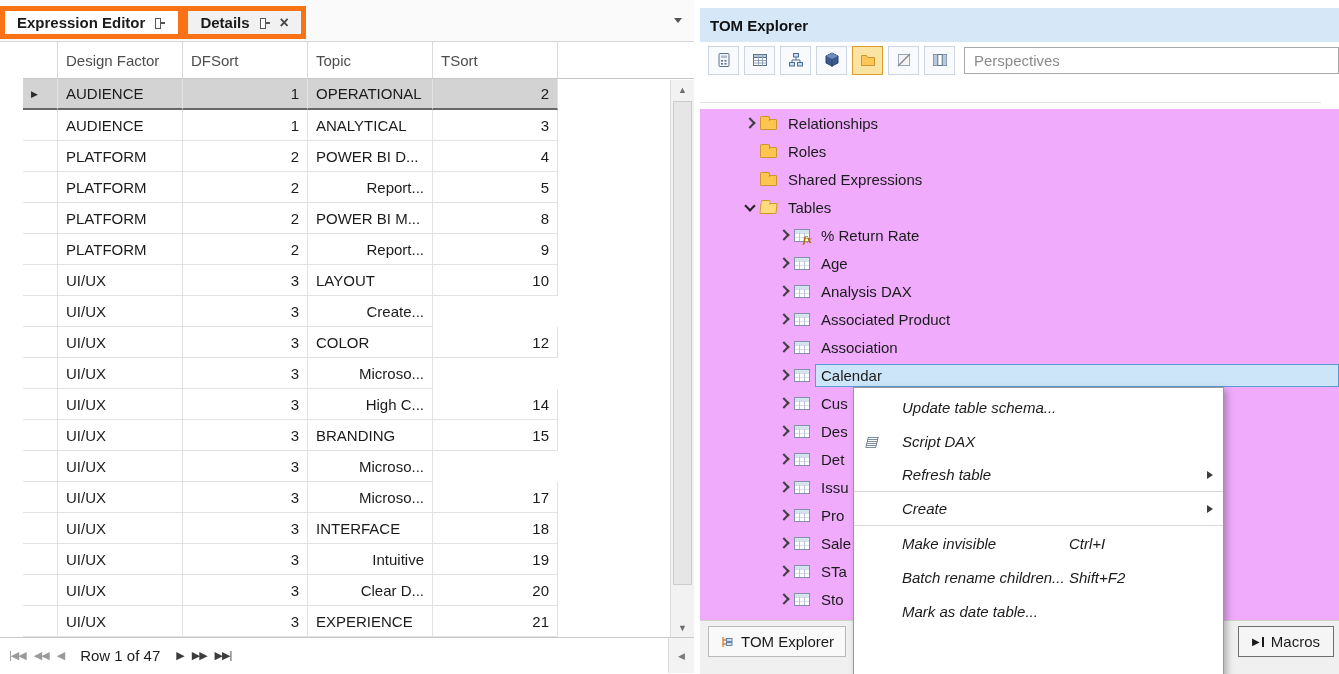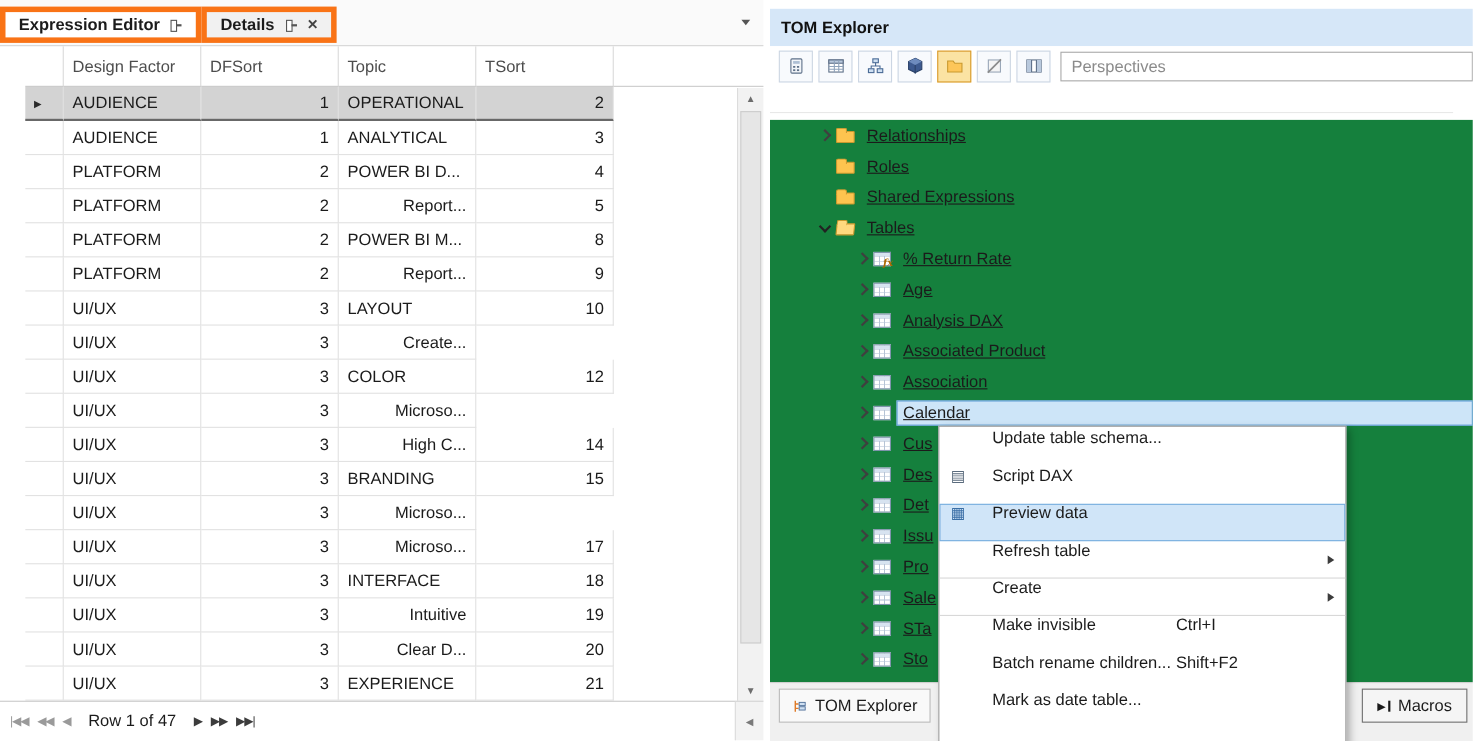--- a/index.html
+++ b/index.html
@@ -53,21 +53,21 @@
   .right { position: absolute; left: 700px; top: 0; width: 639px; height: 674px; background: #fff; }
   .tom-titlebar { position: absolute; left: 0; right: 0; top: 8px; height: 34px; background: #d6e7f8; display: flex; align-items: center; padding-left: 10px; font-size: 15px; font-weight: bold; color: #111; }
   .toolbar { position: absolute; left: 0; right: 0; top: 42px; height: 36px; display: flex; align-items: center; padding-left: 8px; gap: 5px; background: #fff; }
   .tbtn { width: 31px; height: 29px; flex: none; border: 1px solid #ccd6e3; background: #f8fafd; display: flex; align-items: center; justify-content: center; }
   .tbtn.active { background: #fbe3a3; border-color: #d99b2e; }
   .perspectives { flex: 1; height: 27px; margin-left: 4px; border: 1px solid #a9a9a9; background: #fff; display: flex; align-items: center; padding: 0 9px; color: #8b8b8b; font-size: 15px; }
   .searchbox { position: absolute; left: 0; right: 18px; top: 78px; height: 41px; border-top: 1px solid #e3e3e3; border-bottom: 1px solid #e3e3e3; margin-top: 24px; }
   .searchbox input { width: 100%; height: 100%; border: none; outline: none; padding: 0 9px; font-size: 15px; color: #555; font-family: "Liberation Sans", sans-serif; }
   .searchbox input::placeholder { color: #a0a0a0; opacity: 1; }
 
-  .tree { position: absolute; left: 0; right: 0; top: 109px; bottom: 54px; overflow: hidden; background: #15803d; text-decoration: underline; }
+  .tree { position: absolute; left: 0; right: 0; top: 109px; bottom: 54px; overflow: hidden; background: #f0abfc; }
   .titem { display: flex; align-items: center; height: 28px; font-size: 15px; }
   .titem.v-lvl1 { padding-left: 42px; }
   .titem.v-lvl2 { padding-left: 76px; }
   .chev { position: relative; width: 16px; height: 16px; flex: none; margin-right: 2px; }
   .chev.v-collapsed::before { content: ""; position: absolute; left: 4px; top: 4px; width: 6px; height: 6px; border-top: 2px solid #3f3f3f; border-right: 2px solid #3f3f3f; transform: rotate(45deg); }
   .chev.v-expanded::before { content: ""; position: absolute; left: 4px; top: 3px; width: 6px; height: 6px; border-top: 2px solid #222; border-right: 2px solid #222; transform: rotate(135deg); }
   .ticon { position: relative; width: 17px; height: 14px; flex: none; margin-right: 5px; }
   .ticon.v-folder, .ticon.v-folder-open { height: 11px; margin-top: 3px; background: #fdc throb; }
   .ticon.v-folder { background: #fdc44f; border: 1px solid #c9992f; border-radius: 1px; }
   .ticon.v-folder::before { content: ""; position: absolute; left: -1px; top: -4px; width: 8px; height: 4px; background: #fdc44f; border: 1px solid #c9992f; border-bottom: none; border-radius: 2px 2px 0 0; }
@@ -83,21 +83,21 @@
 
   .bottombar { position: absolute; left: 0; right: 0; bottom: 0; height: 54px; background: #f0f0f0; border-top: 1px solid #d0d0d0; }
   .bottom-tab { position: absolute; left: 8px; top: 5px; height: 31px; background: #f9f9f9; border: 1px solid #b9b9b9; display: flex; align-items: center; gap: 7px; padding: 0 11px; font-size: 15px; }
   .macros-btn { position: absolute; right: 5px; top: 5px; height: 31px; border: 1px solid #6e6e6e; background: #f5f5f5; display: flex; align-items: center; gap: 7px; padding: 0 13px; font-size: 15px; }
   .macros-icon { display: inline-flex; align-items: center; }
   .macros-icon::before { content: "▶"; font-size: 10px; color: #1a1a1a; }
   .macros-icon::after { content: ""; display: inline-block; width: 2px; height: 10px; background: #1a1a1a; margin-left: 2px; }
 
   
   .cmenu { position: absolute; left: 853px; top: 387px; width: 371px; height: 330px; background: #fff; border: 1px solid #9a9a9a; box-shadow: 3px 3px 7px rgba(0,0,0,0.28); padding-top: 2px; z-index: 10; }
-  .mi { position: relative; height: 34px; display: flex; padding-right: 8px; font-size: 15px; color: #1b1b1b; }
+  .mi { position: relative; height: 34px; display: flex; align-items: center; padding-right: 8px; font-size: 15px; color: #1b1b1b; font-style: italic; }
   .mi-icon { width: 34px; flex: none; display: flex; justify-content: center; font-size: 14px; }
   .mi-icon.v-script::before { content: "▤"; color: #5a6b7d; }
   .mi-icon.v-preview::before { content: "▦"; color: #3a6ea5; }
   .mi-label { padding-left: 14px; white-space: nowrap; }
   .mi-shortcut { margin-left: auto; width: 146px; flex: none; text-align: left; white-space: nowrap; }
   .mi.highlighted { background: #d0e5f8; outline: 1px solid #78aede; outline-offset: -1px; }
   .mi.sep-after { border-bottom: 1px solid #d8d8d8; }
   .sub-arrow { display: none; position: absolute; right: 10px; top: 50%; transform: translateY(-50%); width: 0; height: 0; border-left: 6px solid #3c3c3c; border-top: 4px solid transparent; border-bottom: 4px solid transparent; }
   .mi.has-sub .sub-arrow { display: block; }
 </style>
@@ -559,26 +559,20 @@
 
       </div>
 
       <div class="mi">
         <span class="mi-icon v-script"></span>
         <span class="mi-label">Script DAX</span>
         <span class="mi-shortcut"></span>
 
       </div>
 
-      <div class="mi highlighted">
-        <span class="mi-icon v-preview"></span>
-        <span class="mi-label">Preview data</span>
-        <span class="mi-shortcut"></span>
-
-      </div>
 
       <div class="mi sep-after has-sub">
         <span class="mi-icon"></span>
         <span class="mi-label">Refresh table</span>
         <span class="mi-shortcut"></span>
         <span class="sub-arrow"></span>
       </div>
 
       <div class="mi sep-after has-sub">
         <span class="mi-icon"></span>

